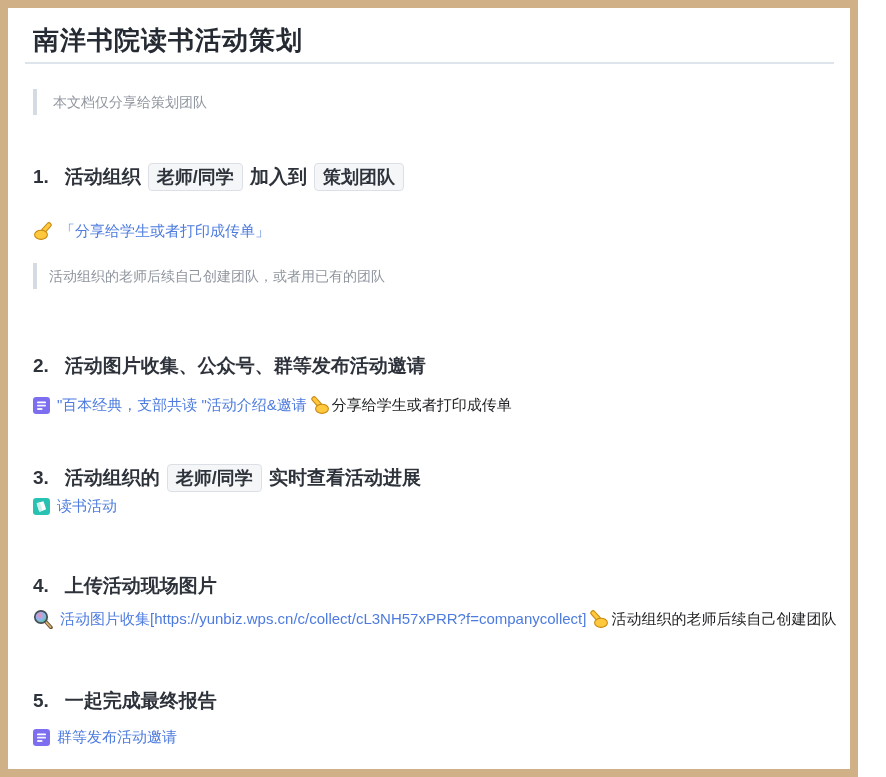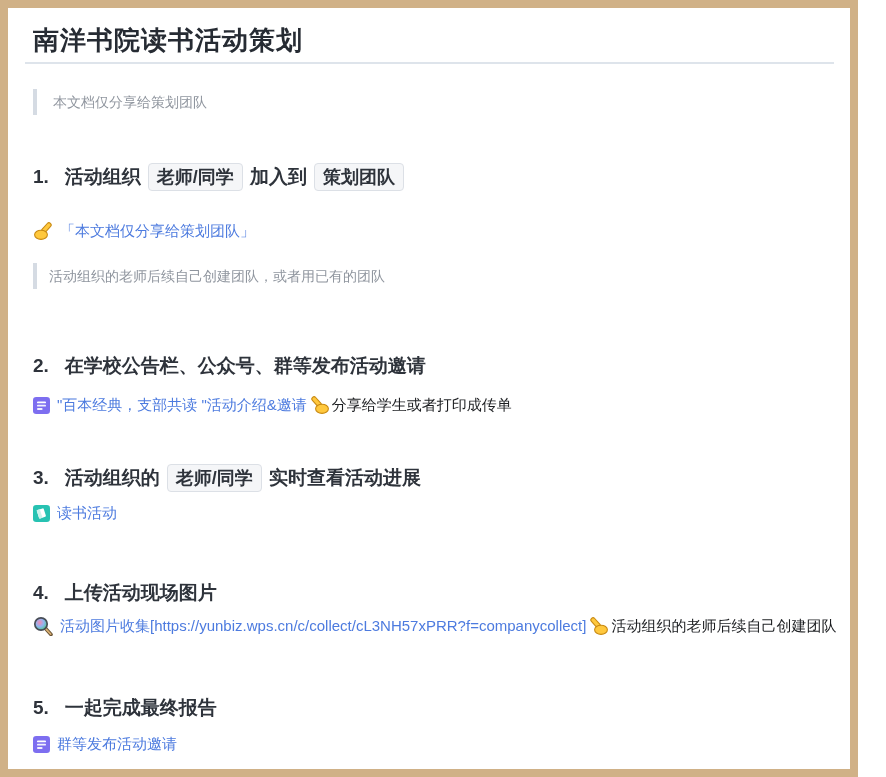--- a/index.html
+++ b/index.html
@@ -37,21 +37,21 @@
   .h2m{margin-top:62px;}
   .h3m{margin-top:47px;}
   .h4m{margin-top:54px;}
   .h5m{margin-top:56px;}
   .row{
     display:flex;align-items:center;font-size:15px;line-height:22px;
     white-space:nowrap;color:#1c1e21;
   }
   .r1{margin-top:28px;}
   .r2{margin-top:13px;}
-  .r3{margin-top:9px;}
+  .r3{margin-top:2px;}
   .r4{margin-top:7px;}
   .r5{margin-top:10px;}
   .link{color:#4d7bdf;text-decoration:none;cursor:pointer;}
   .ic{display:inline-flex;align-items:center;margin-right:7px;flex:0 0 auto;}
   .hand{display:inline-flex;align-items:center;flex:0 0 auto;}
   .hand.lead{margin-right:7px;}
   .hand.mid{margin:0 2px 0 3px;}
   .after{color:#1c1e21;text-align:center;}
 </style>
 </head>
@@ -75,29 +75,29 @@
   </div>
   <div class="row r1">
     <span class="hand lead">
       <svg width="20" height="20" viewBox="0 0 20 20">
         <g fill="#ffc83d" stroke="#c98a12" stroke-width="1.1" stroke-linejoin="round">
           <rect x="11.2" y="0.8" width="4.4" height="12" rx="2.2" transform="rotate(42 13.4 6.8)"></rect>
           <ellipse cx="8" cy="13.8" rx="6.4" ry="4.6"></ellipse>
         </g>
       </svg>
     </span>
-    <a class="link">「本文档仅分享给策划团队」</a>
+    <a class="link">「分享给学生或者打印成传单」</a>
   </div>
   <div class="quote q2">
     <span>活动组织的老师后续自己创建团队，或者用已有的团队</span>
   </div>
 
   <div class="h h2m">
     <span class="seg num">2.</span>
-    <span class="seg">在学校公告栏、公众号、群等发布活动邀请</span>
+    <span class="seg">活动图片收集、公众号、群等发布活动邀请</span>
   </div>
   <div class="row r2">
     <span class="ic">
       <svg width="17" height="17" viewBox="0 0 17 17">
         <rect width="17" height="17" rx="3.2" fill="#7d6ef0"></rect>
         <rect x="4" y="4.4" width="9" height="1.9" rx="0.9" fill="#fff"></rect>
         <rect x="4" y="7.7" width="9" height="1.9" rx="0.9" fill="#fff" opacity="0.9"></rect>
         <rect x="4" y="11" width="5.6" height="1.9" rx="0.9" fill="#fff" opacity="0.9"></rect>
       </svg>
     </span>

